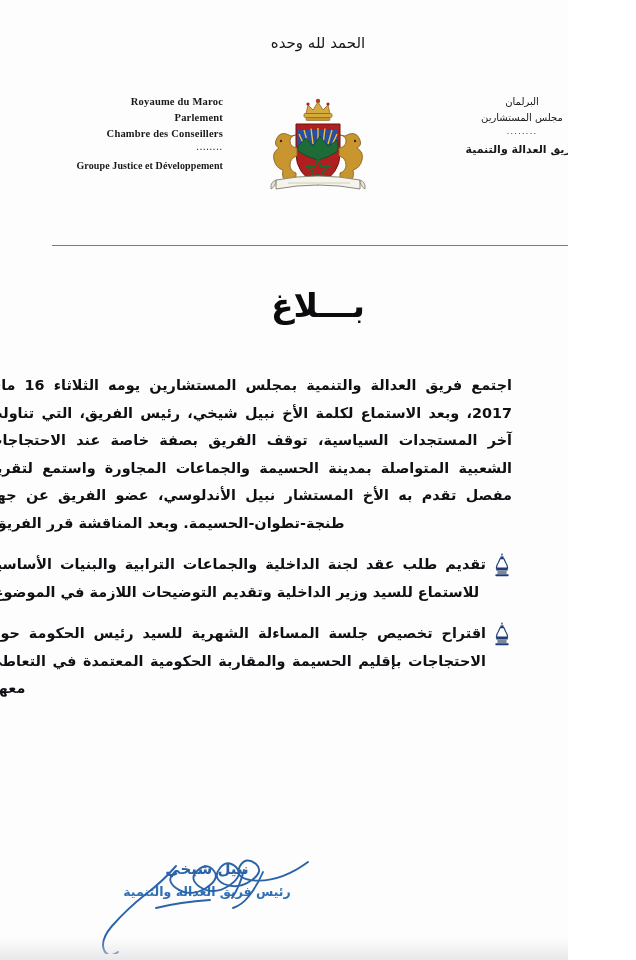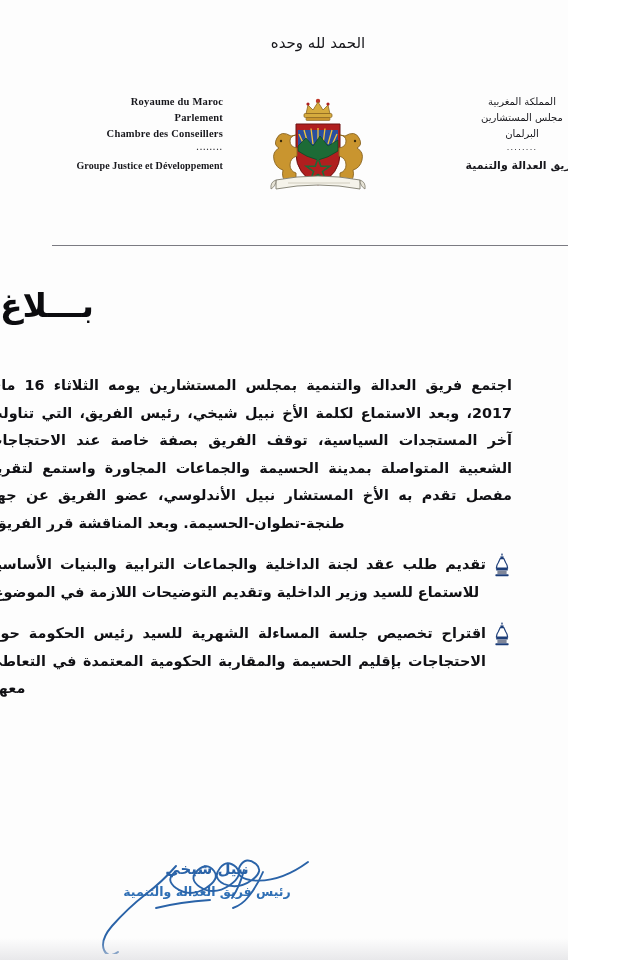--- a/index.html
+++ b/index.html
@@ -128,21 +128,21 @@
     height: 1px;
     background: #7b7b82;
   }
 
   
   .doc-title {
     position: absolute;
     top: 286px;
     left: 0;
     width: 636px;
-    text-align: left;
+    text-align: center;
     direction: rtl;
     font-family: "DejaVu Sans", sans-serif;
     font-weight: bold;
     font-size: 33px;
     color: #0c0c0f;
     letter-spacing: 1px;
   }
 
   
   .body-wrap {
@@ -305,23 +305,22 @@
         </g>
 
         <path d="M18 92 Q60 84 102 92 L102 101 Q60 93 18 101 Z" fill="#f5f3ea" stroke="#7d7a6c" stroke-width="0.9"></path>
         <path d="M18 92 q-6 2 -5 9 q5 -3 5 -9 Z" fill="#e6e3d6" stroke="#7d7a6c" stroke-width="0.8"></path>
         <path d="M102 92 q6 2 5 9 q-5 -3 -5 -9 Z" fill="#e6e3d6" stroke="#7d7a6c" stroke-width="0.8"></path>
         <path d="M30 95 L92 95" stroke="#b9b5a3" stroke-width="0.6" fill="none"></path>
       </svg>
     </div>
 
     <div class="header-right">
-      <div class="ln">المملكة المغربية</div>
+      <div class="ln">البرلمان</div>
       <div class="ln wide">مجلس المستشارين</div>
-      <div class="ln">البرلمان</div>
       <span class="dots">........</span>
       <div class="ln big">فريق العدالة والتنمية</div>
     </div>
   </div>
 
   <div class="rule"></div>
 
   <div class="doc-title">بـــلاغ</div>
 
   <div class="body-wrap">

